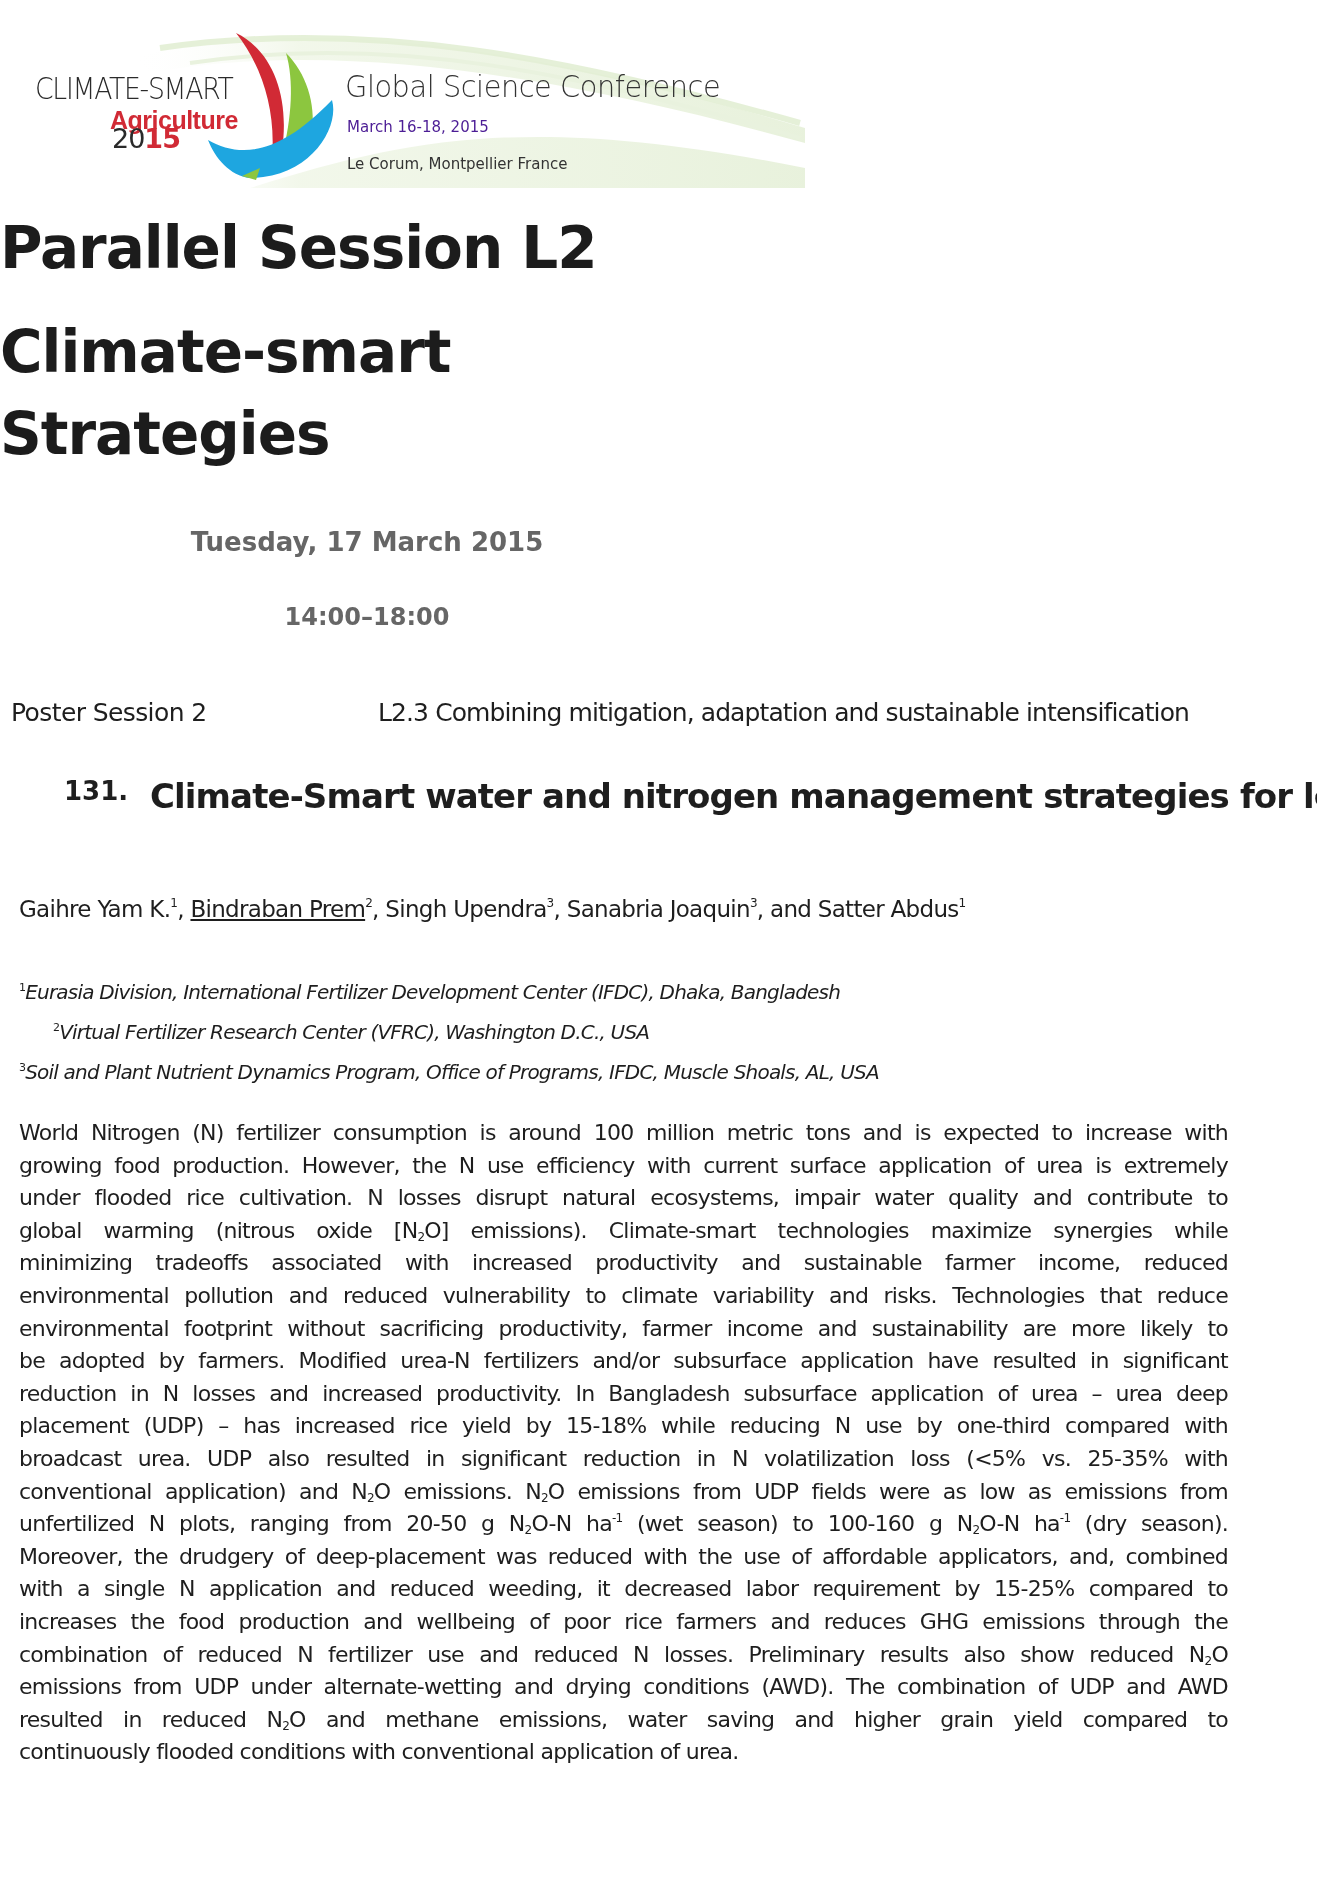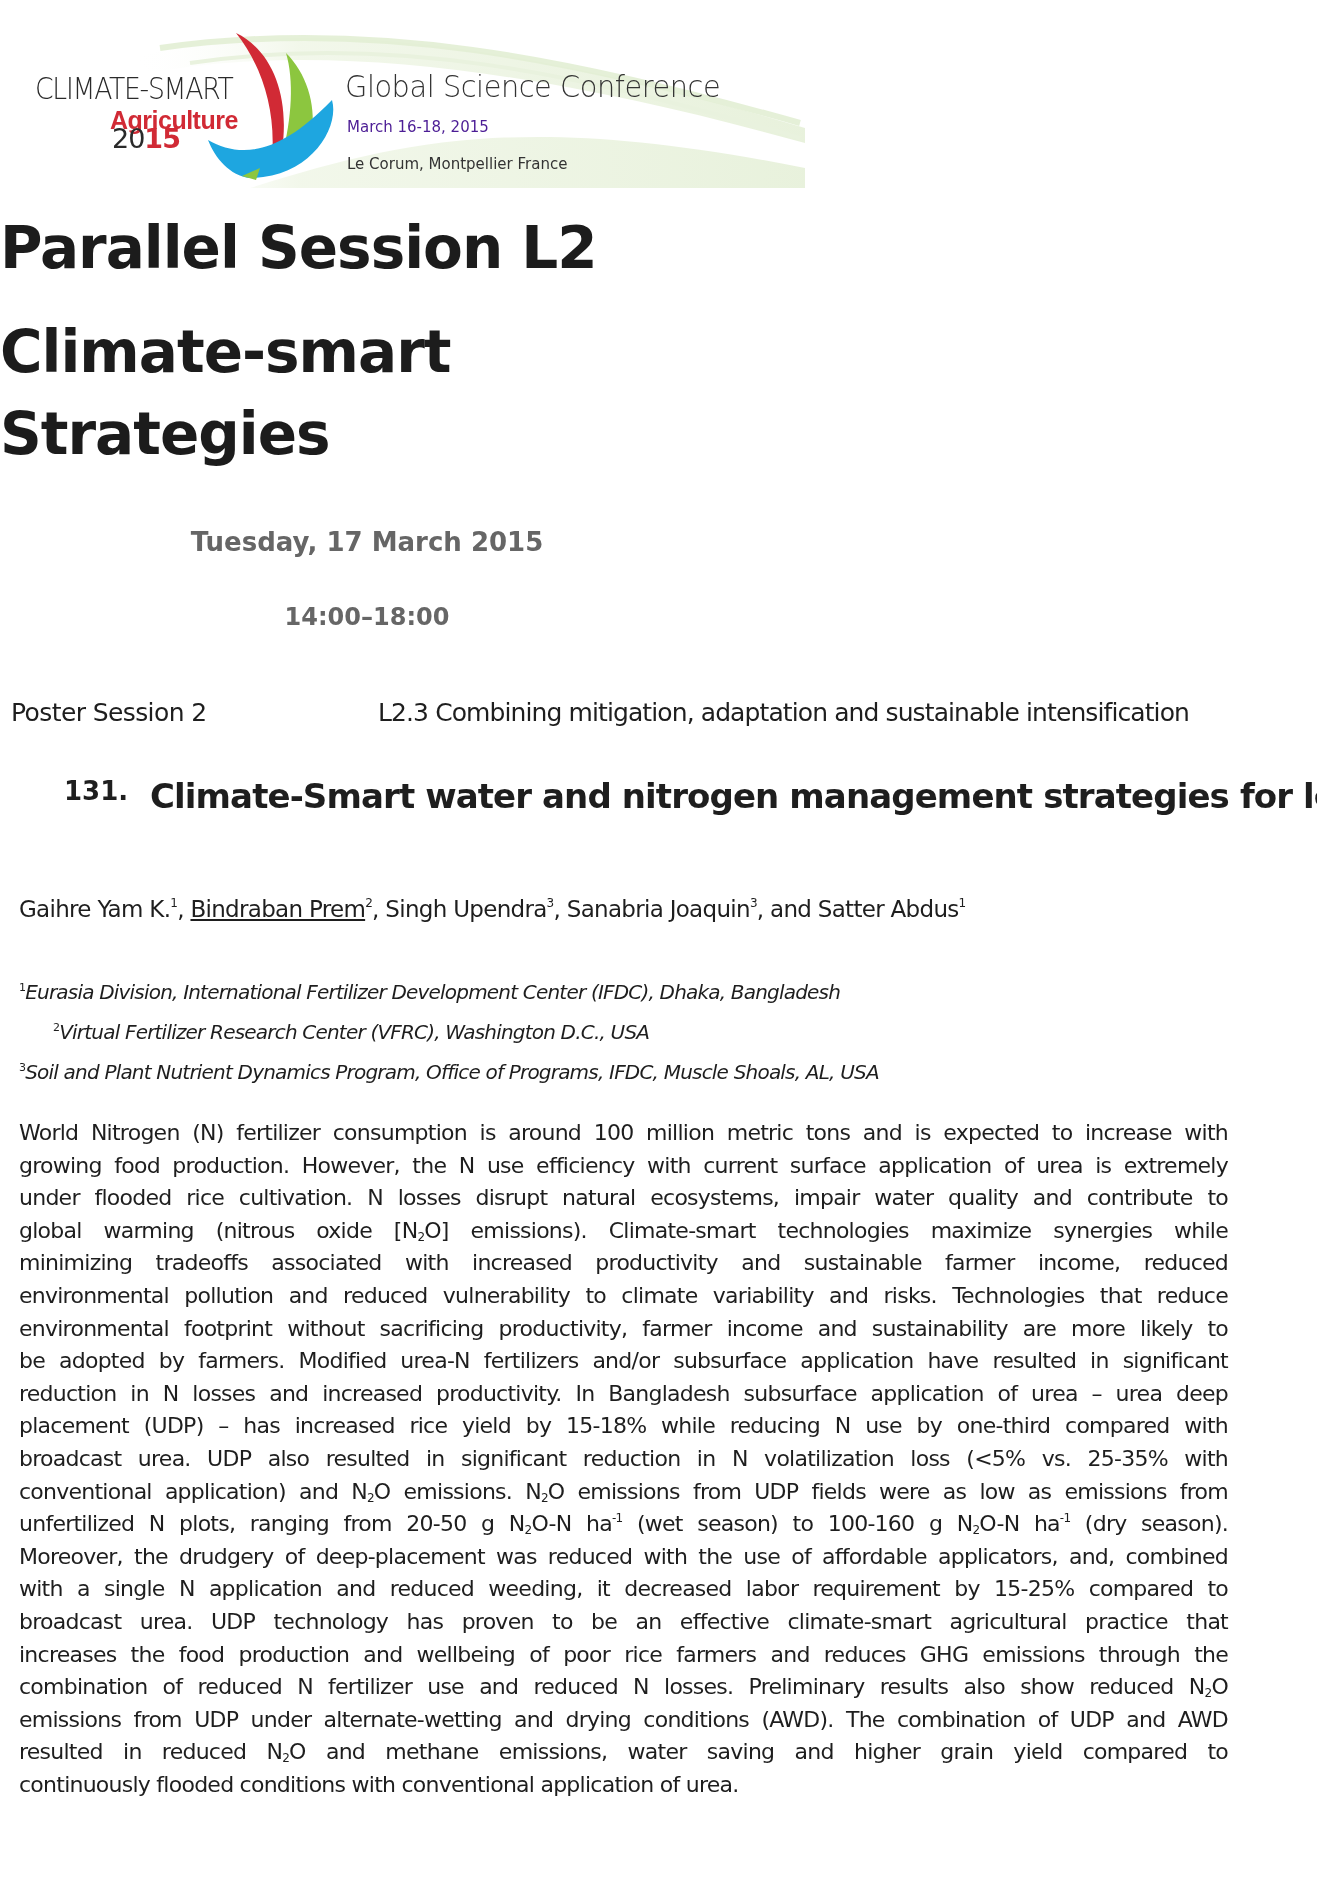--- a/index.html
+++ b/index.html
@@ -115,19 +115,18 @@
     <div class="line">environmental pollution and reduced vulnerability to climate variability and risks. Technologies that reduce</div>
     <div class="line">environmental footprint without sacrificing productivity, farmer income and sustainability are more likely to</div>
     <div class="line">be adopted by farmers. Modified urea-N fertilizers and/or subsurface application have resulted in significant</div>
     <div class="line">reduction in N losses and increased productivity. In Bangladesh subsurface application of urea – urea deep</div>
     <div class="line">placement (UDP) – has increased rice yield by 15-18% while reducing N use by one-third compared with</div>
     <div class="line">broadcast urea. UDP also resulted in significant reduction in N volatilization loss (&lt;5% vs. 25-35% with</div>
     <div class="line">conventional application) and N<sub>2</sub>O emissions. N<sub>2</sub>O emissions from UDP fields were as low as emissions from</div>
     <div class="line">unfertilized N plots, ranging from 20-50 g N<sub>2</sub>O-N ha<sup>-1</sup> (wet season) to 100-160 g N<sub>2</sub>O-N ha<sup>-1</sup> (dry season).</div>
     <div class="line">Moreover, the drudgery of deep-placement was reduced with the use of affordable applicators, and, combined</div>
     <div class="line">with a single N application and reduced weeding, it decreased labor requirement by 15-25% compared to</div>
-    <div class="line">broadcast urea. UDP technology has proven to be an effective climate-smart agricultural practice that</div>
     <div class="line">increases the food production and wellbeing of poor rice farmers and reduces GHG emissions through the</div>
     <div class="line">combination of reduced N fertilizer use and reduced N losses. Preliminary results also show reduced N<sub>2</sub>O</div>
     <div class="line">emissions from UDP under alternate-wetting and drying conditions (AWD). The combination of UDP and AWD</div>
     <div class="line">resulted in reduced N<sub>2</sub>O and methane emissions, water saving and higher grain yield compared to</div>
     <div class="line last">continuously flooded conditions with conventional application of urea.</div>
   </div>
 
 </body></html>

